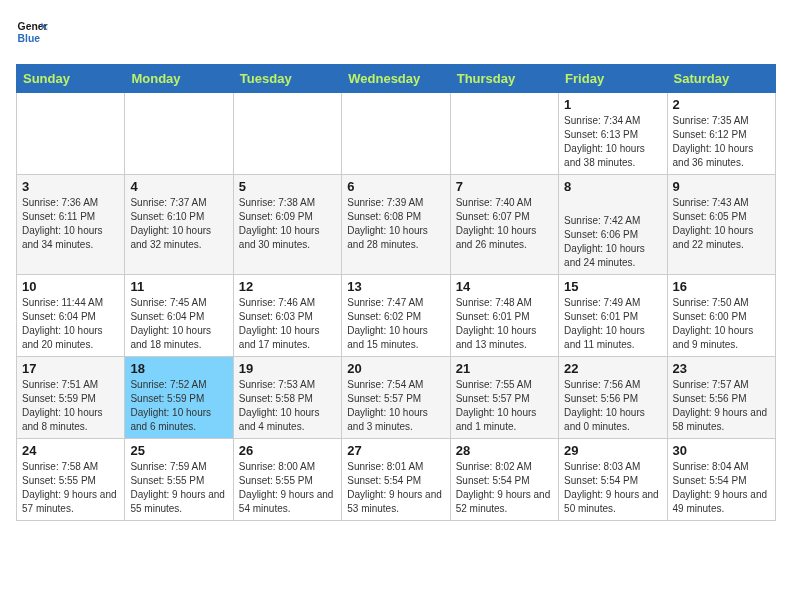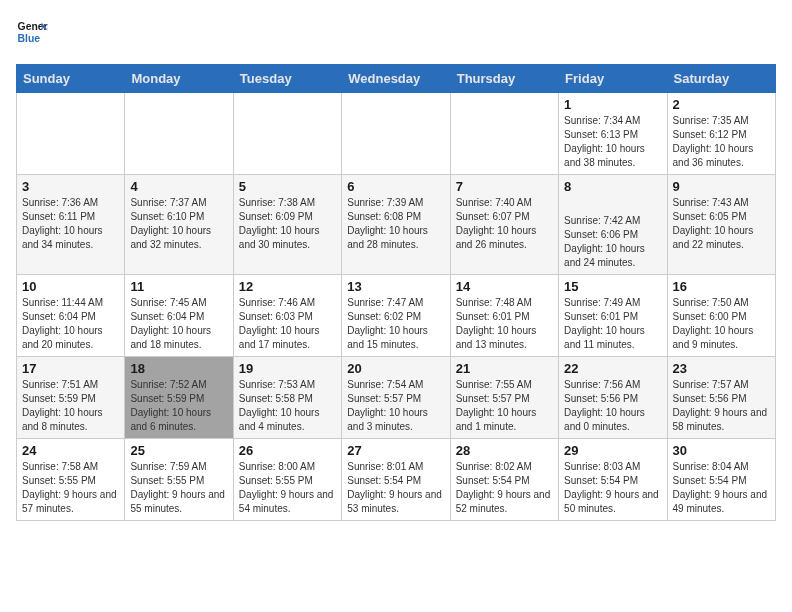--- a/index.html
+++ b/index.html
@@ -37,21 +37,21 @@
       font-size: 16px;
       color: #333;
     }
     .calendar {
       width: 100%;
       border-collapse: collapse;
       border: 1px solid #ccc;
     }
     .calendar th {
       background-color: #2a6ebb;
-      color: #e5e5e5;
+      color: #bef264;
       font-size: 13px;
       font-weight: bold;
       padding: 6px 6px;
       text-align: left;
       border: 1px solid #2a6ebb;
     }
     .calendar td {
       vertical-align: top;
       border: 1px solid #ccc;
       padding: 4px 5px;
@@ -224,21 +224,21 @@
 Daylight: 10 hours and 9 minutes.</div>
         </td>
       </tr>
       <tr>
         <td style="background-color: rgb(245, 245, 245);">
           <span class="day-num">17</span>
           <div class="day-info" style="white-space: pre-line;">Sunrise: 7:51 AM
 Sunset: 5:59 PM
 Daylight: 10 hours and 8 minutes.</div>
         </td>
-        <td style="background-color: #a3a3a3;">
+        <td style="background-color: #7dd3fc;">
           <span class="day-num">18</span>
           <div class="day-info" style="white-space: pre-line;">Sunrise: 7:52 AM
 Sunset: 5:59 PM
 Daylight: 10 hours and 6 minutes.</div>
         </td>
         <td style="background-color: rgb(245, 245, 245);">
           <span class="day-num">19</span>
           <div class="day-info" style="white-space: pre-line;">Sunrise: 7:53 AM
 Sunset: 5:58 PM
 Daylight: 10 hours and 4 minutes.</div>

